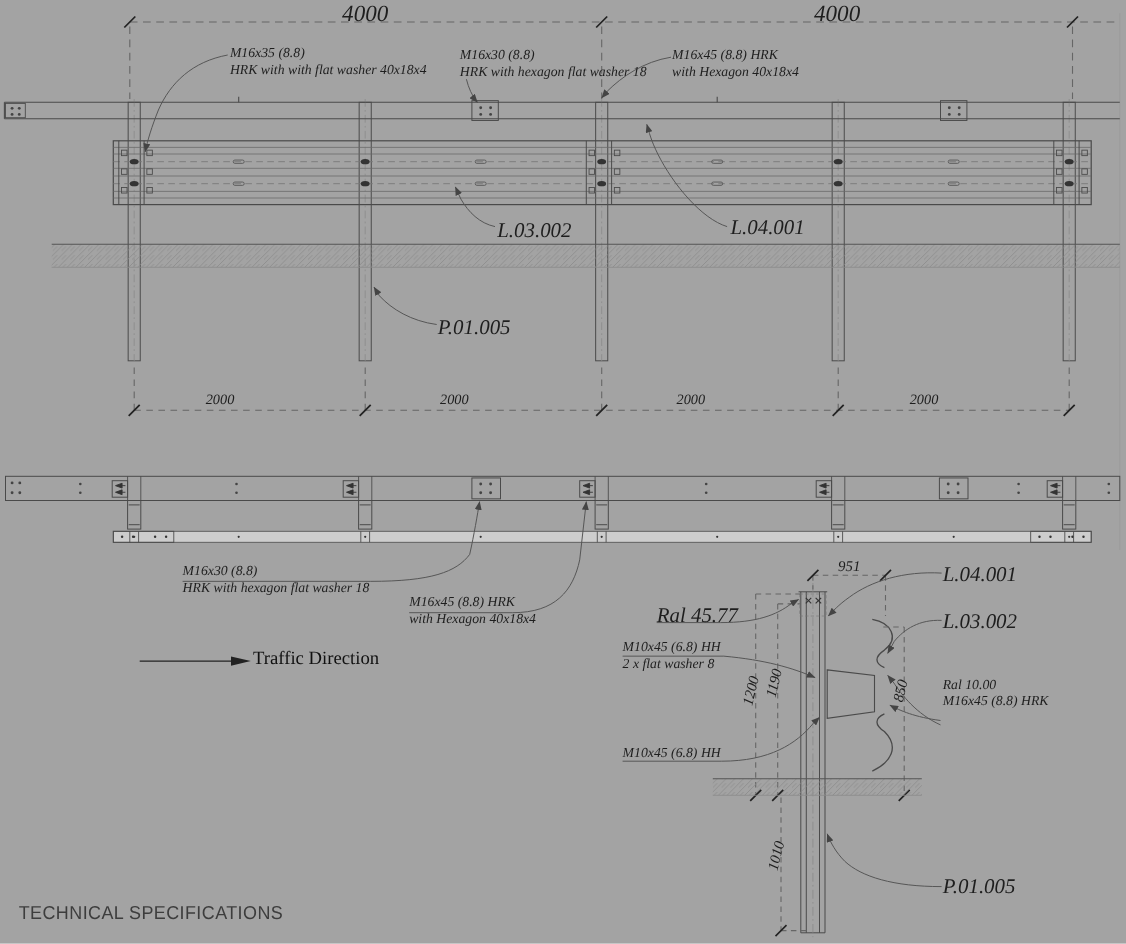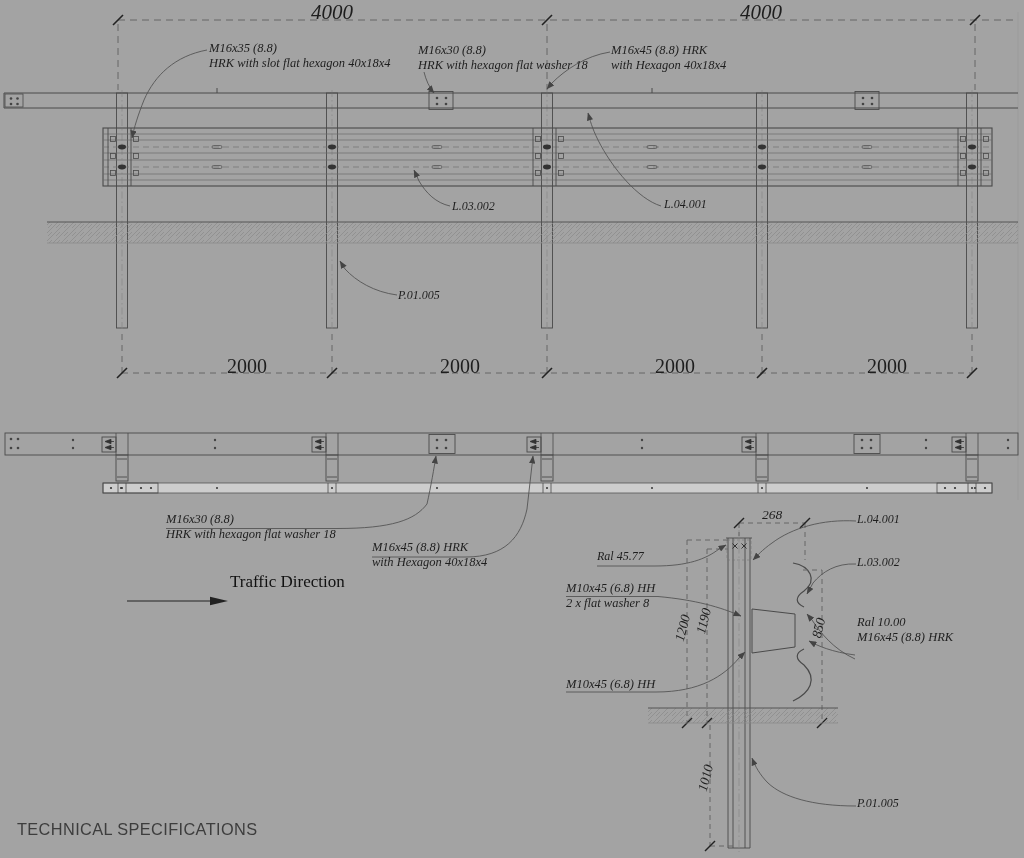--- a/index.html
+++ b/index.html
@@ -1,22 +1,22 @@
 <!DOCTYPE html>
 <html><head>
 <meta charset="utf-8">
 <style>
   html,body{margin:0;padding:0;background:#fff;}
   #canvas{position:relative;width:1024px;height:858px;background:#a3a3a3;overflow:hidden;
           font-family:"Liberation Serif",serif;color:#222;}
   #linework{position:absolute;left:0;top:0;}
   .lbl{position:absolute;font-style:italic;font-size:12.5px;line-height:15px;white-space:nowrap;color:#1e1e1e;font-family:Liberation Serif, serif;}
-  .part{position:absolute;font-style:italic;font-size:12px;white-space:nowrap;color:#1e1e1e;}
+  .part{position:absolute;font-style:italic;font-size:19px;white-space:nowrap;color:#1e1e1e;}
   .dim-big{position:absolute;font-style:italic;font-size:21px;text-align:center;color:#1e1e1e;}
-  .dim-mid{position:absolute;font-size:20px;text-align:right;color:#1e1e1e;}
+  .dim-mid{position:absolute;font-style:italic;font-size:13px;text-align:left;color:#1e1e1e;}
   .dim-sm{position:absolute;font-style:italic;font-size:13.5px;text-align:center;color:#1e1e1e;}
   .rot{transform:rotate(-76deg);transform-origin:center center;width:44px;}
   .traffic{position:absolute;font-size:17px;color:#111;}
   .titleblock{position:absolute;font-family:"Liberation Sans",sans-serif;font-size:17px;
               letter-spacing:.4px;color:#3d3d3d;transform:scaleX(.96);transform-origin:left center;}
 </style>
 </head>
 <body>
 
 <div id="canvas">
@@ -379,21 +379,21 @@
     <path d="M855,659 C833,649 820,632 812,620 L807,614" marker-end="url(#arw)"></path>
     <path d="M856,806 C812,806 783,797 768,783 C760,775 755,766 752,758" marker-end="url(#arw)"></path>
   </g>
 </svg>
 
 <div class="dim-big" style="left:252px;top:0px;width:160px;">4000</div>
 <div class="dim-big" style="left:681px;top:0px;width:160px;">4000</div>
 
 <div class="lbl" style="left:209px;top:41px;">
   <div>M16x35 (8.8)</div>
-  <div>HRK with slot flat hexagon 40x18x4</div>
+  <div>HRK with with flat washer 40x18x4</div>
 </div>
 <div class="lbl" style="left:418px;top:43px;">
   <div>M16x30 (8.8)</div>
   <div>HRK with hexagon flat washer 18</div>
 </div>
 <div class="lbl" style="left:611px;top:43px;">
   <div>M16x45 (8.8) HRK</div>
   <div>with Hexagon 40x18x4</div>
 </div>
 
@@ -408,23 +408,23 @@
 
 <div class="lbl" style="left:166px;top:512px;">
   <div>M16x30 (8.8)</div>
   <div>HRK with hexagon flat washer 18</div>
 </div>
 <div class="lbl" style="left:372px;top:540px;">
   <div>M16x45 (8.8) HRK</div>
   <div>with Hexagon 40x18x4</div>
 </div>
 
-<div class="traffic" style="left:230px;top:572px;">Traffic Direction</div>
-
-<div class="dim-sm" style="left:750px;top:507px;width:44px;">268</div>
+<div class="traffic" style="left:230px;top:589px;">Traffic Direction</div>
+
+<div class="dim-sm" style="left:750px;top:507px;width:44px;">951</div>
 <div class="dim-sm rot" style="left:661px;top:620px;">1200</div>
 <div class="dim-sm rot" style="left:682px;top:613px;">1190</div>
 <div class="dim-sm rot" style="left:797px;top:620px;">850</div>
 <div class="dim-sm rot" style="left:684px;top:770px;">1010</div>
 
 <div class="part" style="left:597px;top:549px;">Ral 45.77</div>
 <div class="part" style="left:857px;top:512px;">L.04.001</div>
 <div class="part" style="left:857px;top:555px;">L.03.002</div>
 
 <div class="lbl" style="left:566px;top:581px;">

